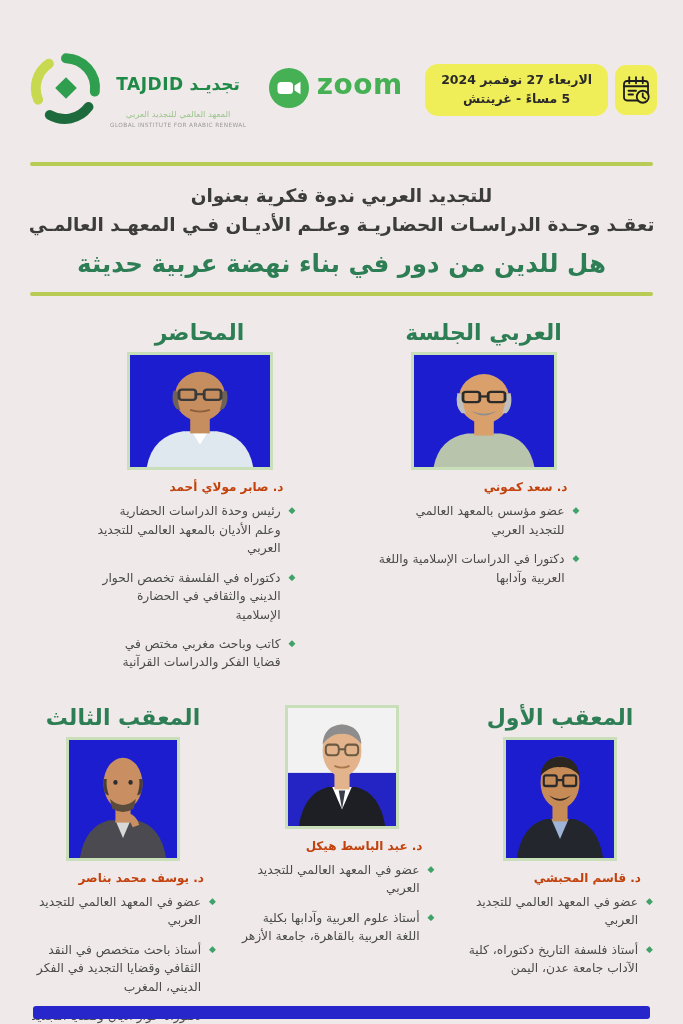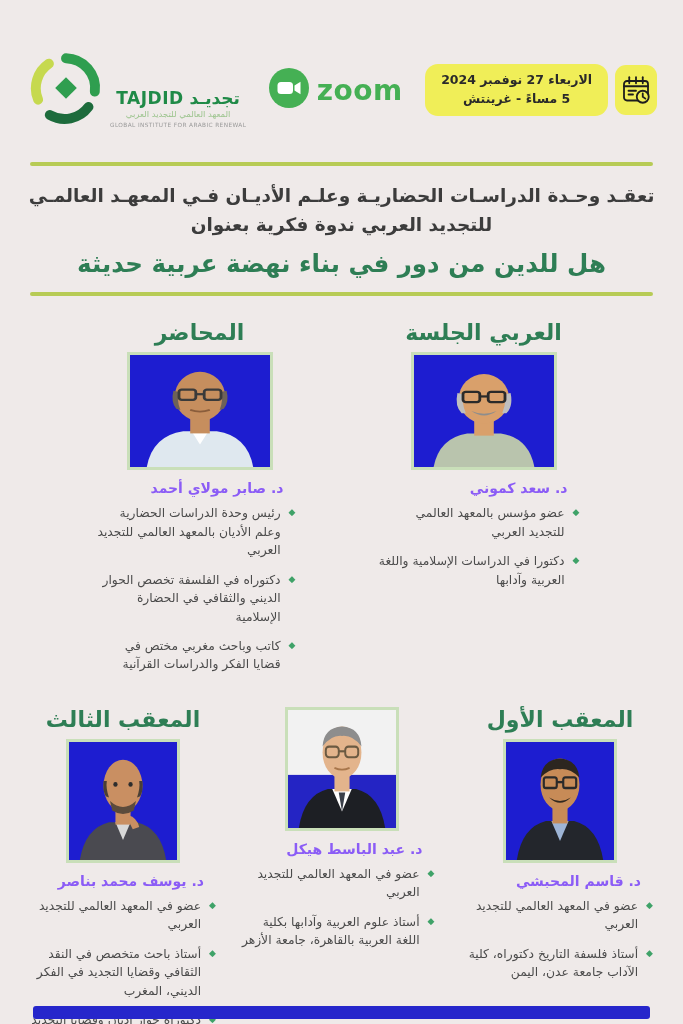--- a/index.html
+++ b/index.html
@@ -4,47 +4,47 @@
 <style>
   html,body{margin:0;padding:0;}
   body{background:#d8d2d1;font-family:"DejaVu Sans","Liberation Sans",sans-serif;}
   .poster{position:relative;width:683px;height:1024px;margin:0 auto;background:#efeae9;overflow:hidden;direction:rtl;}
 
   
   .header{display:flex;align-items:center;justify-content:space-between;padding:48px 26px 0 30px;height:84px;}
   .date-badge{display:flex;align-items:center;gap:7px;}
   .badge-icon-box{width:42px;height:50px;background:#f0ee58;border-radius:11px;display:flex;align-items:center;justify-content:center;}
   .badge-pill{background:#f0ee58;border-radius:13px;padding:7px 16px;text-align:center;color:#2a2a2a;font-weight:bold;font-size:12.5px;line-height:1.5;}
-  .zoom-logo{display:flex;align-items:center;gap:8px;direction:ltr;}
+  .zoom-logo{display:flex;gap:8px;direction:ltr;}
   .zoom-word{color:#45b054;font-size:28px;font-weight:bold;letter-spacing:.5px;}
   .tajdid{display:flex;align-items:flex-end;gap:8px;}
   .tajdid-text{text-align:center;line-height:1.1;}
   .tajdid-name{color:#1f8a47;font-size:17px;font-weight:bold;letter-spacing:.5px;}
-  .tajdid-sub-ar{color:#9cc48e;font-size:8.5px;margin-top:3px;}
+  .tajdid-sub-ar{color:#9cc48e;font-size:8.5px;margin-top:17px;}
   .tajdid-sub-en{color:#9a9a9a;font-size:5.8px;letter-spacing:.4px;direction:ltr;margin-top:2px;}
 
   
   .rule{height:4px;background:#b7cb55;margin:0 30px;border-radius:2px;}
   .rule-top{margin-top:30px;}
   .intro{text-align:center;padding:16px 24px 14px;}
   .intro-line{color:#3c3c3c;font-weight:bold;font-size:18.5px;line-height:1.55;}
   .seminar-title{color:#2e7e55;font-weight:bold;font-size:24.5px;margin-top:10px;}
 
   
   .row-top{display:flex;justify-content:center;gap:72px;padding-top:24px;}
   .row-bottom{display:flex;justify-content:space-between;padding:22px 20px 0;gap:10px;}
   .card{display:flex;flex-direction:column;}
   .card.top{width:212px;}
   .card.bottom{width:206px;}
   .role-label{color:#2e7e55;font-weight:bold;font-size:22px;text-align:center;margin-bottom:7px;}
   .photo{border:3px solid #c9dfb9;background:#1d1dd0;margin:0 auto;box-sizing:border-box;}
   .photo.landscape{width:146px;height:118px;}
   .photo.portrait{width:114px;height:124px;}
   .photo svg{display:block;width:100%;height:100%;}
-  .person-name{color:#8b5cf6;font-weight:bold;font-size:14px;text-align:right;padding:10px 22px 8px 0;}
+  .person-name{color:#c2410c;font-weight:bold;font-size:12px;text-align:right;padding:10px 22px 8px 0;}
   .bullets{list-style:none;margin:0;padding:0 10px 0 0;}
   .bullet{display:flex;align-items:flex-start;gap:8px;margin-bottom:11px;color:#4b4b4b;font-size:12.3px;line-height:1.5;text-align:right;}
   .diamond{color:#3fa268;font-size:9px;line-height:1;margin-top:4px;flex:0 0 auto;}
 
   
   .footer-bar{position:absolute;left:33px;right:33px;bottom:5px;height:13px;background:#2626cb;border-radius:3px;}
 </style>
 </head>
 <body>
 
@@ -98,22 +98,22 @@
           <path d="M9 53 A 33 33 0 0 1 21 13" stroke="#c6d94f" stroke-width="11" fill="none" stroke-linecap="round"></path>
           <rect x="31.5" y="31.5" width="17" height="17" transform="rotate(45 40 40)" fill="#2f9e4f"></rect>
         </svg>
       </span>
     </div>
   </div>
 
   <div class="rule rule-top"></div>
 
   <div class="intro">
+    <div class="intro-line">للتجديد العربي ندوة فكرية بعنوان</div>
     <div class="intro-line">تعقـد وحـدة الدراسـات الحضاريـة وعلـم الأديـان فـي المعهـد العالمـي</div>
-    <div class="intro-line">للتجديد العربي ندوة فكرية بعنوان</div>
     <div class="seminar-title">هل للدين من دور في بناء نهضة عربية حديثة</div>
   </div>
 
   <div class="rule"></div>
 
   <div class="row-top">
 
     <div class="card top">
       <div class="role-label">العربي الجلسة</div>
       <div class="photo landscape">

